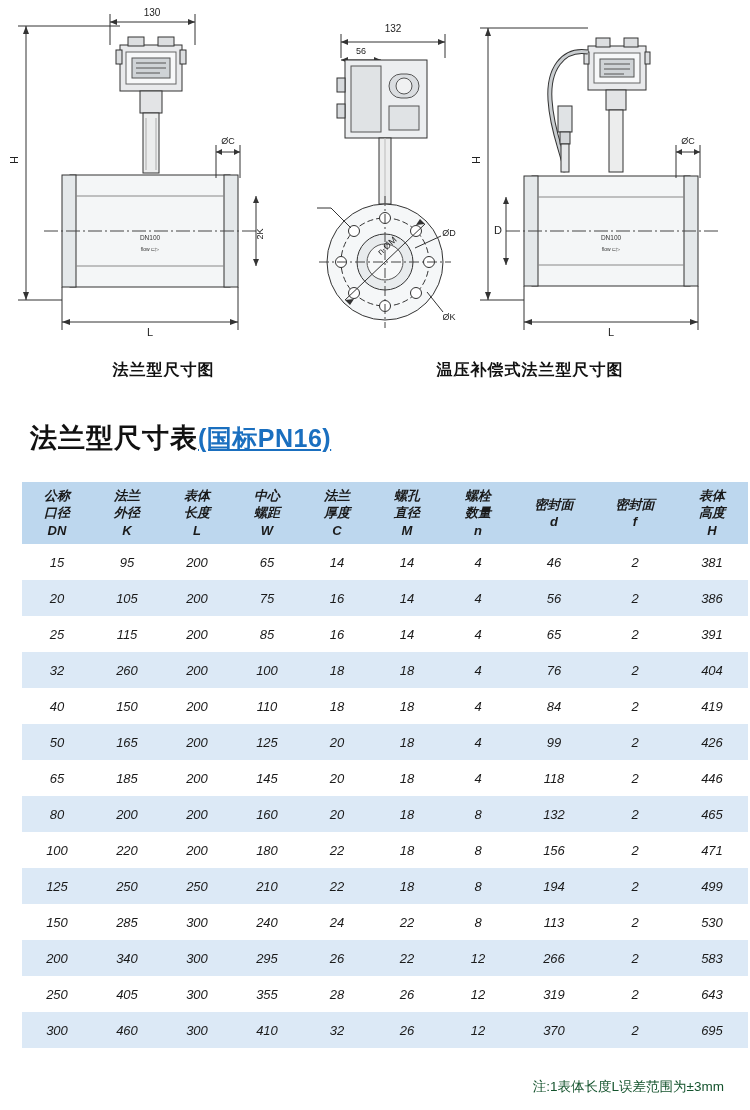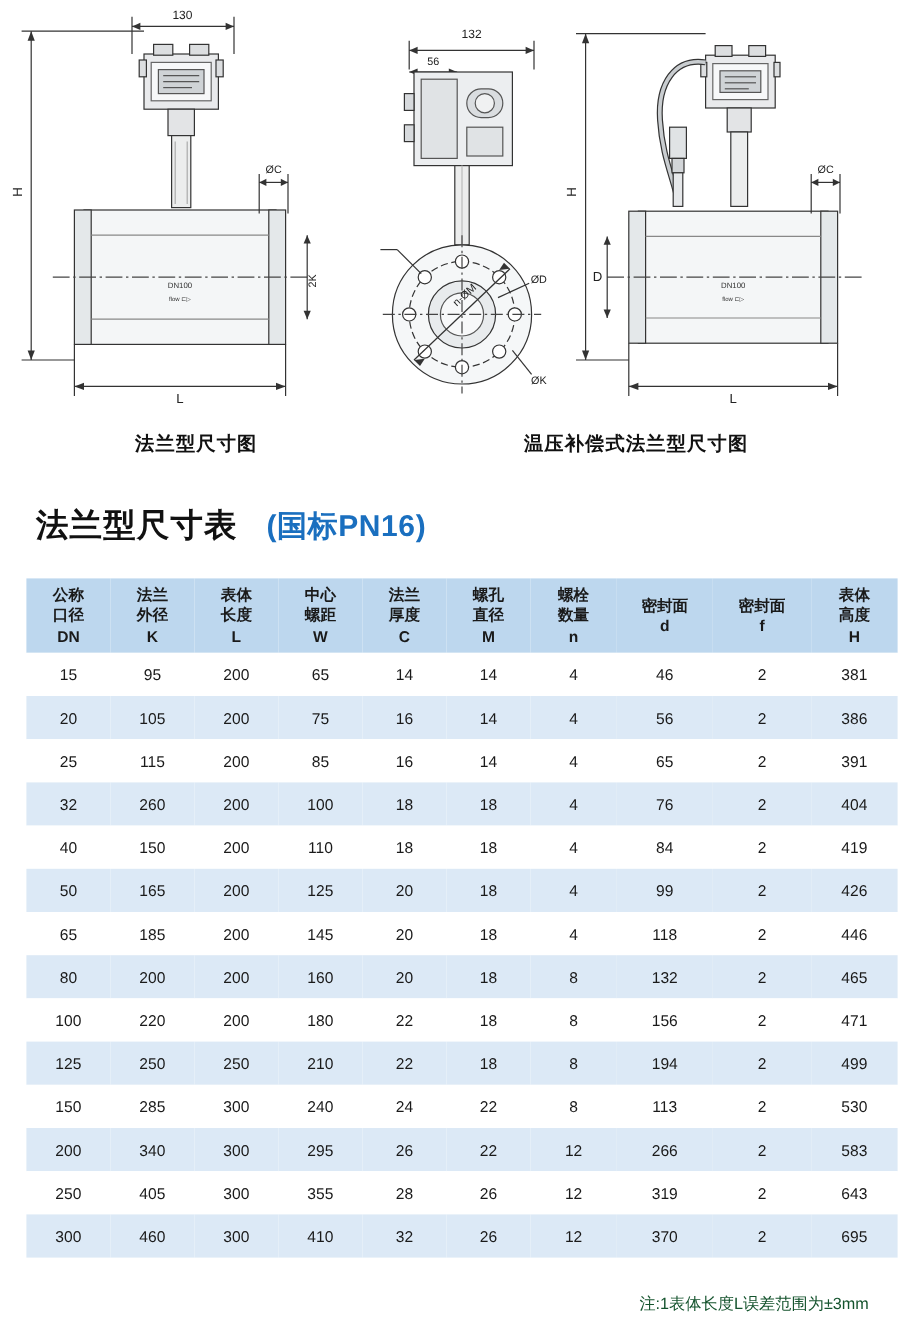--- a/index.html
+++ b/index.html
@@ -44,46 +44,47 @@
   .cap1 { width: 300px; }
   .cap2 { width: 450px; }
 
   
   .title-wrap {
     position: absolute;
     top: 420px;
     left: 30px;
     display: flex;
     align-items: baseline;
-    gap: 24px;
   }
   .title-main {
     font-size: 27px;
     font-weight: bold;
     color: #111;
     letter-spacing: 1px;
   }
   .title-sub {
     font-size: 25px;
     font-weight: bold;
     color: #1a6fbf;
     letter-spacing: 0.5px;
+    text-decoration: underline;
   }
 
   
   .table-wrap {
     position: absolute;
     top: 482px;
     left: 22px;
     width: 706px;
   }
   table.dim {
     border-collapse: collapse;
     width: 706px;
     table-layout: fixed;
+    font-style: italic;
   }
   table.dim th, table.dim td {
     text-align: center;
     font-size: 13px;
     color: #1a1a1a;
     border: none;
   }
   thead th {
     background: #bdd7ee;
     color: #14406e;

